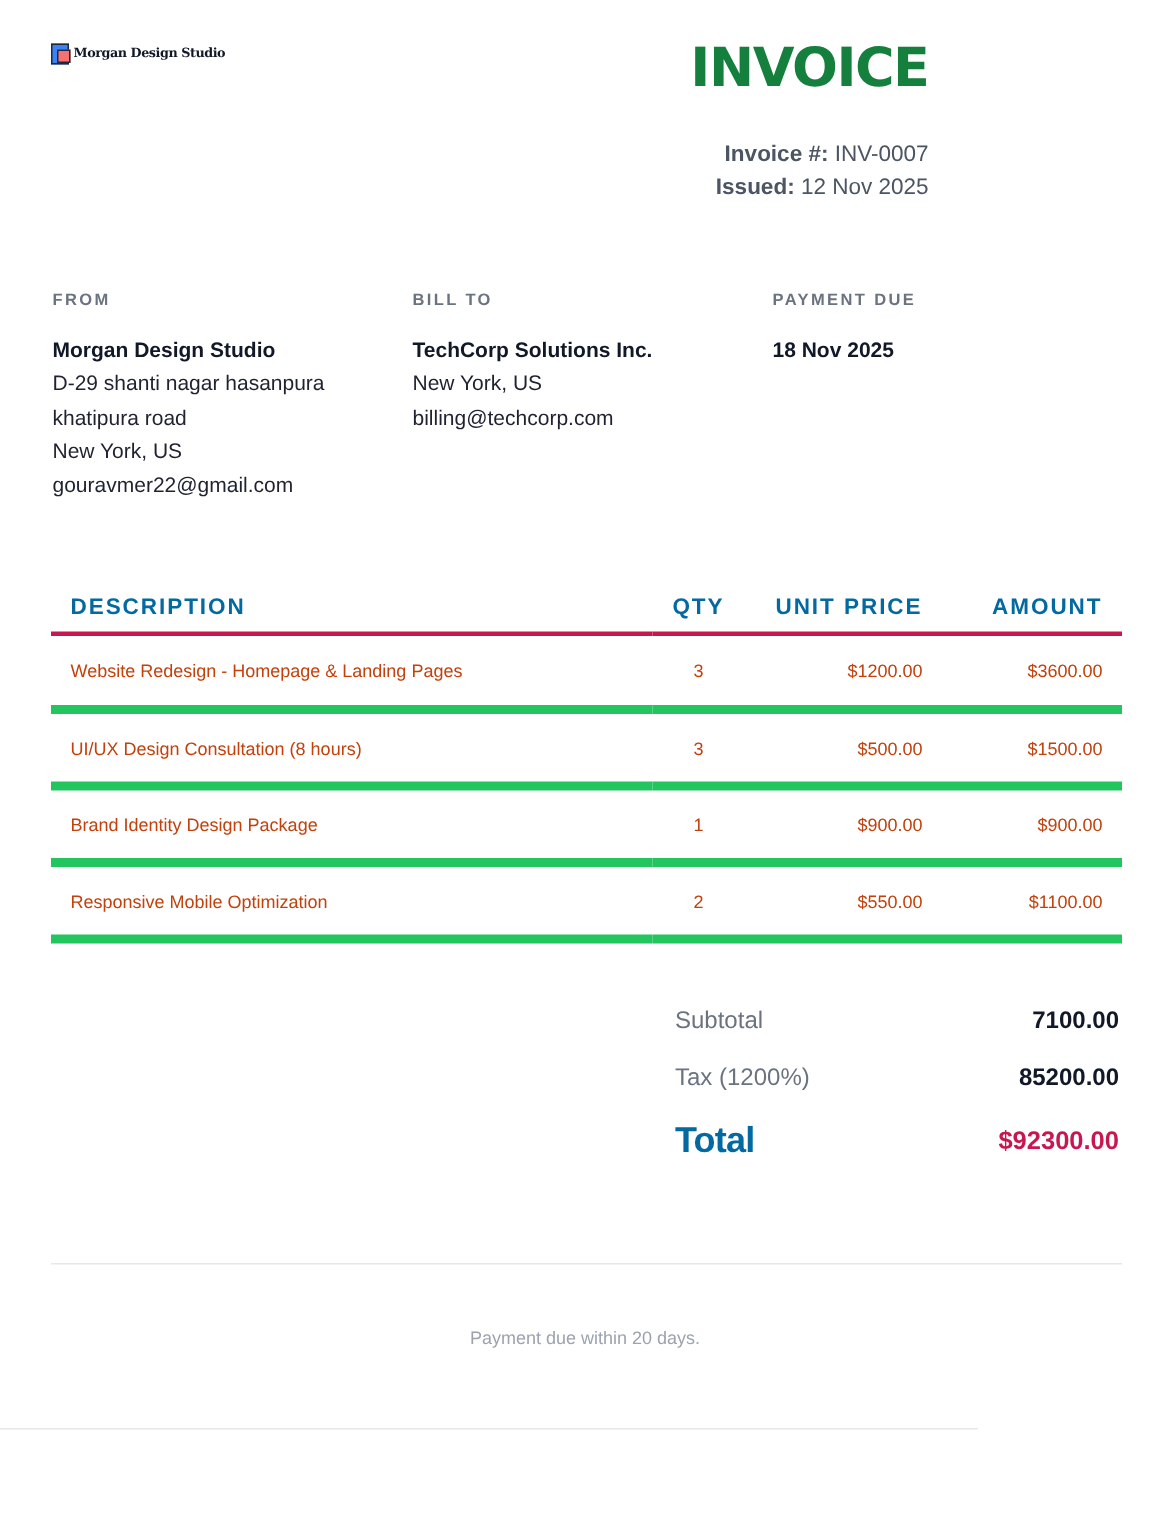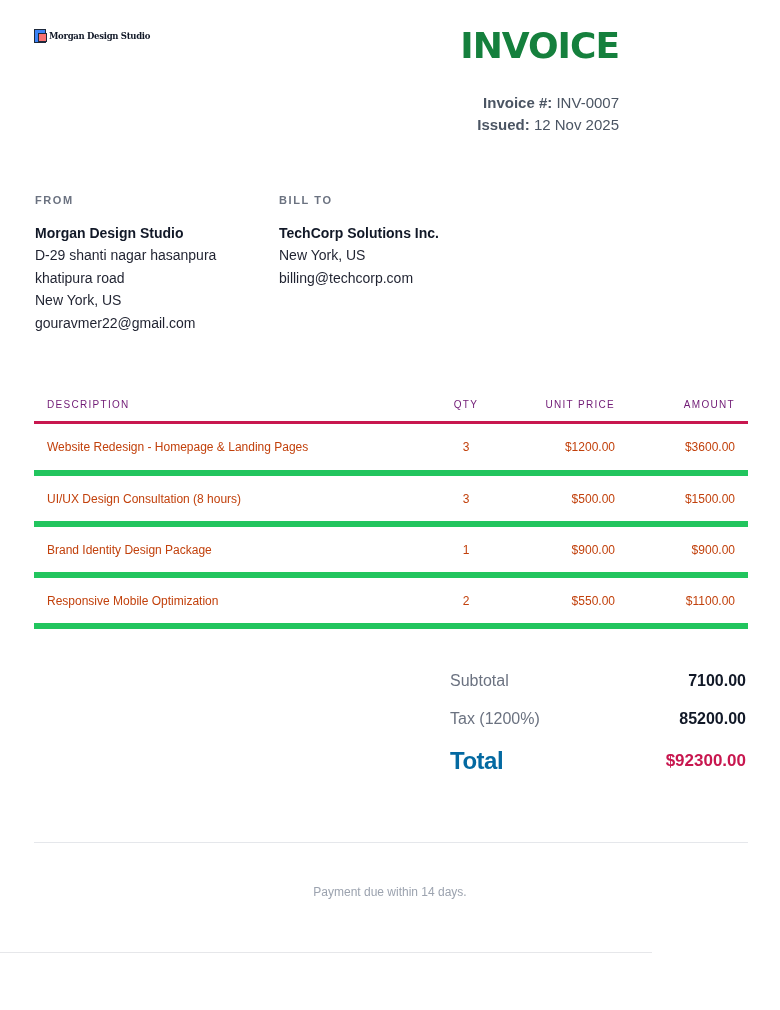--- a/index.html
+++ b/index.html
@@ -20,21 +20,21 @@
 
     
     .parties { position: absolute; top: 194px; left: 35px; width: 720px; display: flex; }
     .party { width: 244px; }
     .party-label { font-size: 11px; font-weight: bold; letter-spacing: 1.6px; color: #6b7280; height: 14px; margin-bottom: 14px; }
     .party-name { font-size: 14px; font-weight: bold; color: #111827; line-height: 22px; }
     .party-line { font-size: 14px; color: #1f2230; line-height: 22.5px; }
 
     
     .items { position: absolute; top: 388px; left: 34px; width: 714px; border-collapse: collapse; }
-    .items th { font-size: 10px; font-weight: normal; letter-spacing: 1.3px; color: #701a75; height: 34px; padding: 0 13px; text-align: right; border-bottom: 3px solid #c8174f; vertical-align: middle; }
+    .items th { font-size: 15px; font-weight: bold; letter-spacing: 1.3px; color: #0369a1; height: 34px; padding: 0 13px; text-align: right; border-bottom: 3px solid #c8174f; vertical-align: middle; }
     .items th.desc { text-align: left; }
     .items th.qty { text-align: center; }
     .items td { font-size: 12px; color: #c2410c; height: 51px; padding: 0 13px; text-align: right; border-bottom: 6px solid #22c55e; vertical-align: middle; }
     .items td.desc { text-align: left; }
     .items td.qty { text-align: center; }
 
     
     .totals { position: absolute; left: 450px; top: 662px; width: 296px; }
     .tot-row { display: flex; justify-content: space-between; align-items: center; height: 38px; gap: 20px; }
     .tot-label { font-size: 16px; color: #6b7280; }
@@ -77,20 +77,24 @@
       <div class="party-line">khatipura road</div>
       <div class="party-line">New York, US</div>
       <div class="party-line">gouravmer22@gmail.com</div>
     </div>
     <div class="party">
       <div class="party-label">BILL TO</div>
       <div class="party-name">TechCorp Solutions Inc.</div>
       <div class="party-line">New York, US</div>
       <div class="party-line">billing@techcorp.com</div>
     </div>
+    <div class="party">
+      <div class="party-label">PAYMENT DUE</div>
+      <div class="party-name">18 Nov 2025</div>
+    </div>
   </div>
 
   <table class="items">
     <thead>
       <tr>
         <th class="desc">DESCRIPTION</th>
         <th class="qty" style="width:60px">QTY</th>
         <th style="width:132px">UNIT PRICE</th>
         <th style="width:120px">AMOUNT</th>
       </tr>
@@ -132,14 +136,14 @@
       <span class="tot-label">Tax (1200%)</span>
       <span class="tot-value">85200.00</span>
     </div>
     <div class="tot-row grand">
       <span class="tot-label">Total</span>
       <span class="tot-value">$92300.00</span>
     </div>
   </div>
 
   <div class="footer-rule"></div>
-  <div class="footer-note">Payment due within 14 days.</div>
+  <div class="footer-note">Payment due within 20 days.</div>
 </div>
 
 </body></html>

